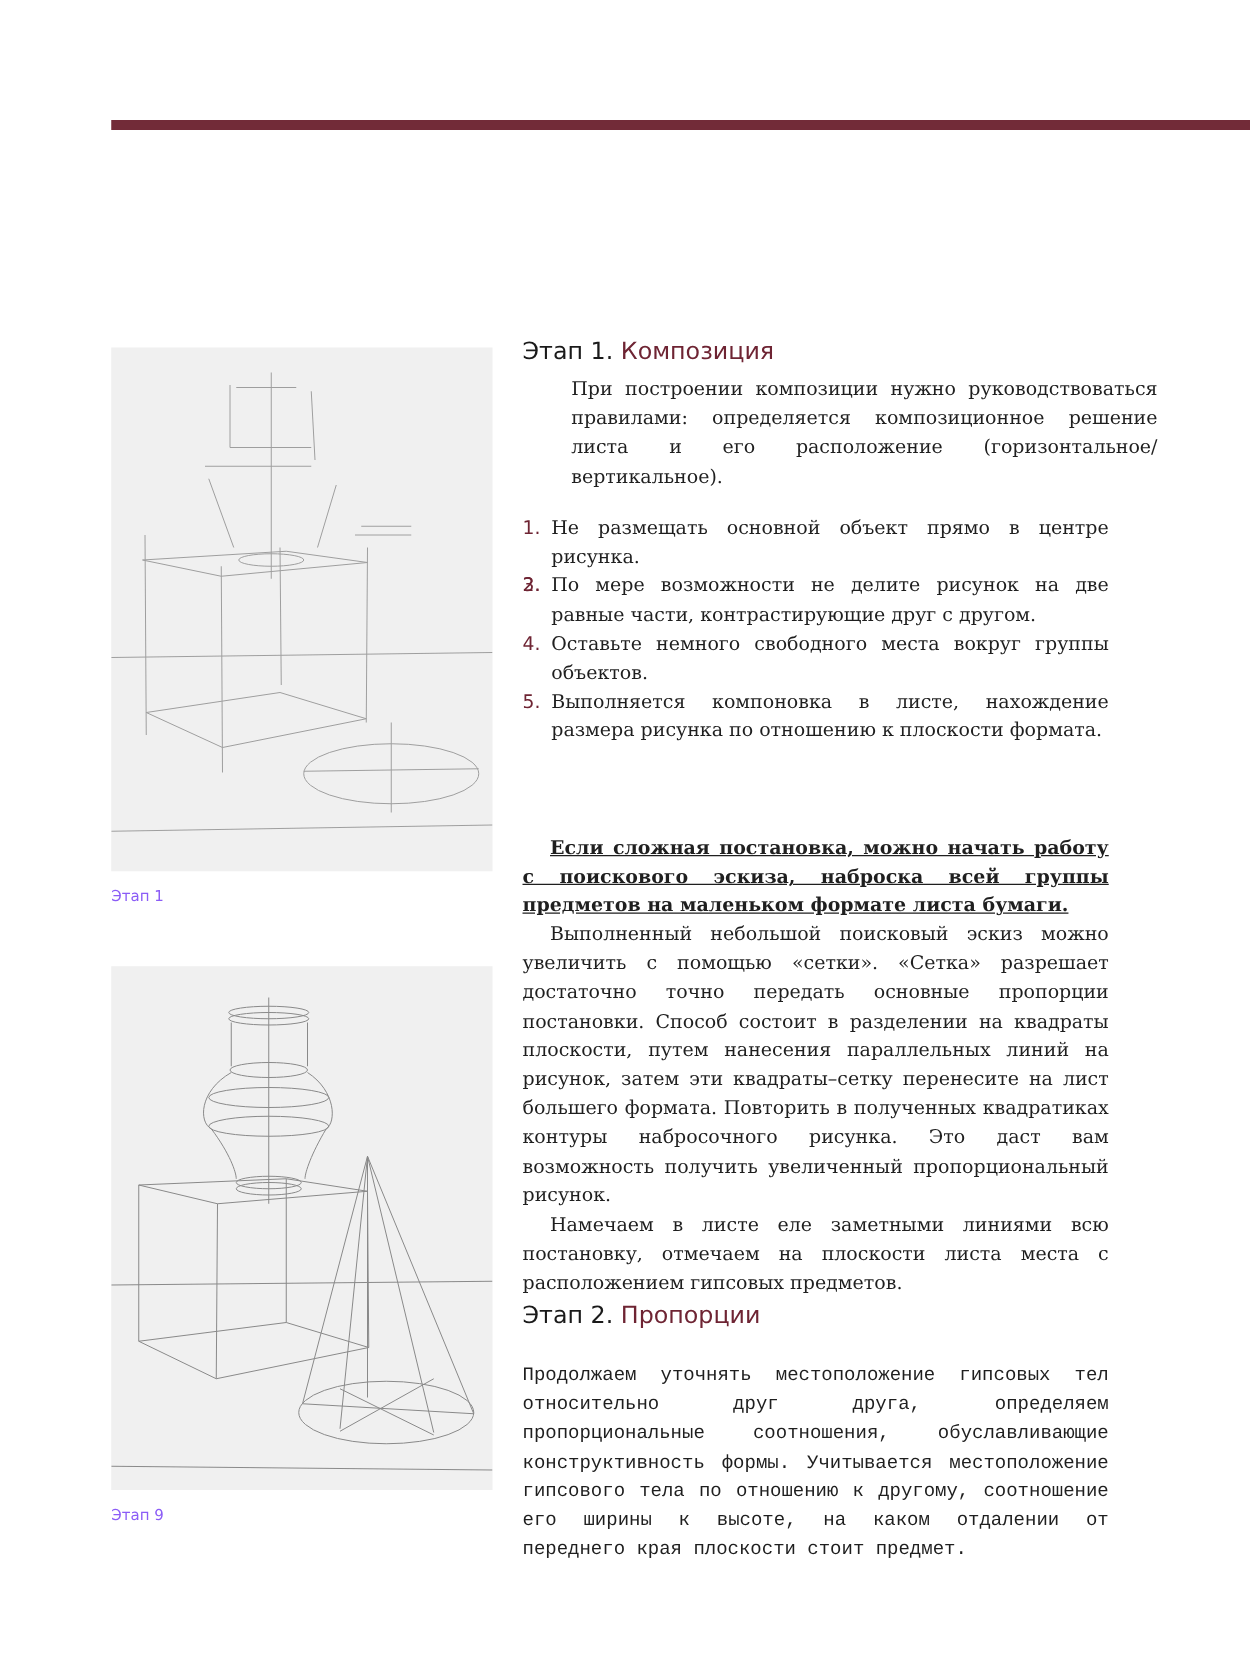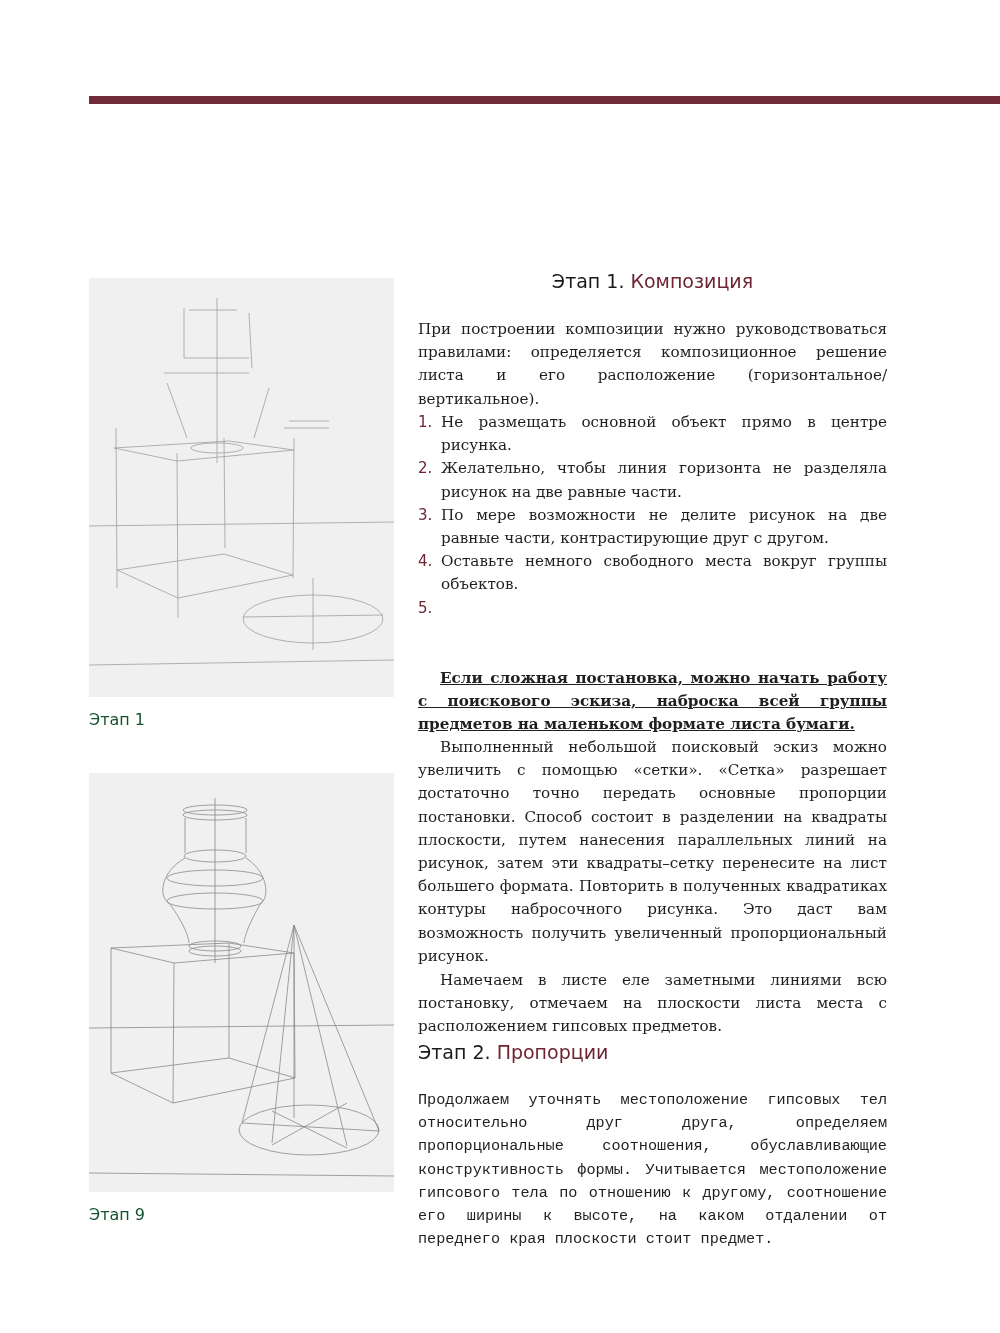--- a/index.html
+++ b/index.html
@@ -16,45 +16,45 @@
   .figure {
     position:absolute; left:89px; width:305px; height:419px;
     background:#f0f0f0;
   }
   .figure svg { display:block; width:100%; height:100%; }
   .fig1 { top:278px; }
   .fig2 { top:773px; }
   .caption {
     position:absolute; left:89px;
     font-family:"DejaVu Sans", sans-serif;
-    font-size:16px; color:#14532d;
+    font-size:12px; color:#8b5cf6;
   }
   .cap1 { top:710px; }
   .cap2 { top:1205px; }
 
   .col {
     position:absolute; left:418px; width:469px;
     font-size:15.2px; line-height:23.2px;
   }
   .heading {
     font-family:"DejaVu Sans", sans-serif;
     font-size:19px; line-height:24px;
     font-weight:normal; color:#1a1a1a;
     margin:0; white-space:nowrap;
   }
   .heading .accent { color:#6e2433; }
-  .h1 { top:269px;text-align:center; }
+  .h1 { top:269px; }
   .h2 { top:1040px; }
 
   p { margin:0; text-align:justify; text-align-last:left; hyphens:manual; }
   .para { position:absolute; left:418px; width:469px; font-size:15.2px; line-height:23.2px; }
   .indent { text-indent:22px; }
   .bold { font-weight:bold; }
 
-  .p-intro { top:318px; }
+  .p-intro { top:300px;margin-left:39px; }
   ol.rules {
     position:absolute; left:418px; top:411px; width:469px;
     margin:0; padding:0; list-style:none;
     font-size:15.2px; line-height:23.2px;
   }
   ol.rules li { position:relative; padding-left:23px; text-align:justify; text-align-last:left; }
   ol.rules .num {
     position:absolute; left:0; top:0;
     font-family:"DejaVu Sans", sans-serif; color:#6e2433; font-size:15px;
   }
@@ -148,24 +148,24 @@
 
 <h2 class="col heading h1">
   <span>Этап 1.</span>
   <span class="accent">Композиция</span>
 </h2>
 
 <p class="para p-intro">При построении композиции нужно руководствоваться правилами: определяется композиционное решение листа и его расположение (горизонтальное/вертикальное).</p>
 
 <ol class="rules">
   <li><span class="num">1.</span><span>Не размещать основной объект прямо в центре рисунка.</span></li>
-  <li><span class="num">2.</span><span>Желательно, чтобы линия горизонта не разделяла рисунок на две равные части.</span></li>
+  <li><span class="num">2.</span></li>
   <li><span class="num">3.</span><span>По мере возможности не делите рисунок на две равные части, контрастирующие друг с другом.</span></li>
   <li><span class="num">4.</span><span>Оставьте немного свободного места вокруг группы объектов.</span></li>
-  <li><span class="num">5.</span></li>
+  <li><span class="num">5.</span><span>Выполняется компоновка в листе, нахождение размера рисунка по отношению к плоскости формата.</span></li>
 </ol>
 
 <p class="para p-bold indent bold">Если сложная постановка, можно начать работу с поискового эскиза, наброска всей группы предметов на маленьком формате листа бумаги.</p>
 <p class="para p-grid indent">Выполненный небольшой поисковый эскиз можно увеличить с помощью «сетки».  «Сетка» разрешает достаточно точно передать основные пропорции постановки. Способ состоит в разделении на квадраты плоскости, путем нанесения параллельных линий на рисунок, затем эти квадраты–сетку перенесите на лист большего формата. Повторить в полученных квадратиках контуры набросочного рисунка. Это даст вам возможность получить увеличенный пропорциональный рисунок.</p>
 <p class="para p-mark indent">Намечаем в листе еле заметными линиями всю постановку, отмечаем на плоскости листа места с расположением гипсовых предметов.</p>
 
 <h2 class="col heading h2">
   <span>Этап 2.</span>
   <span class="accent">Пропорции</span>
 </h2>

